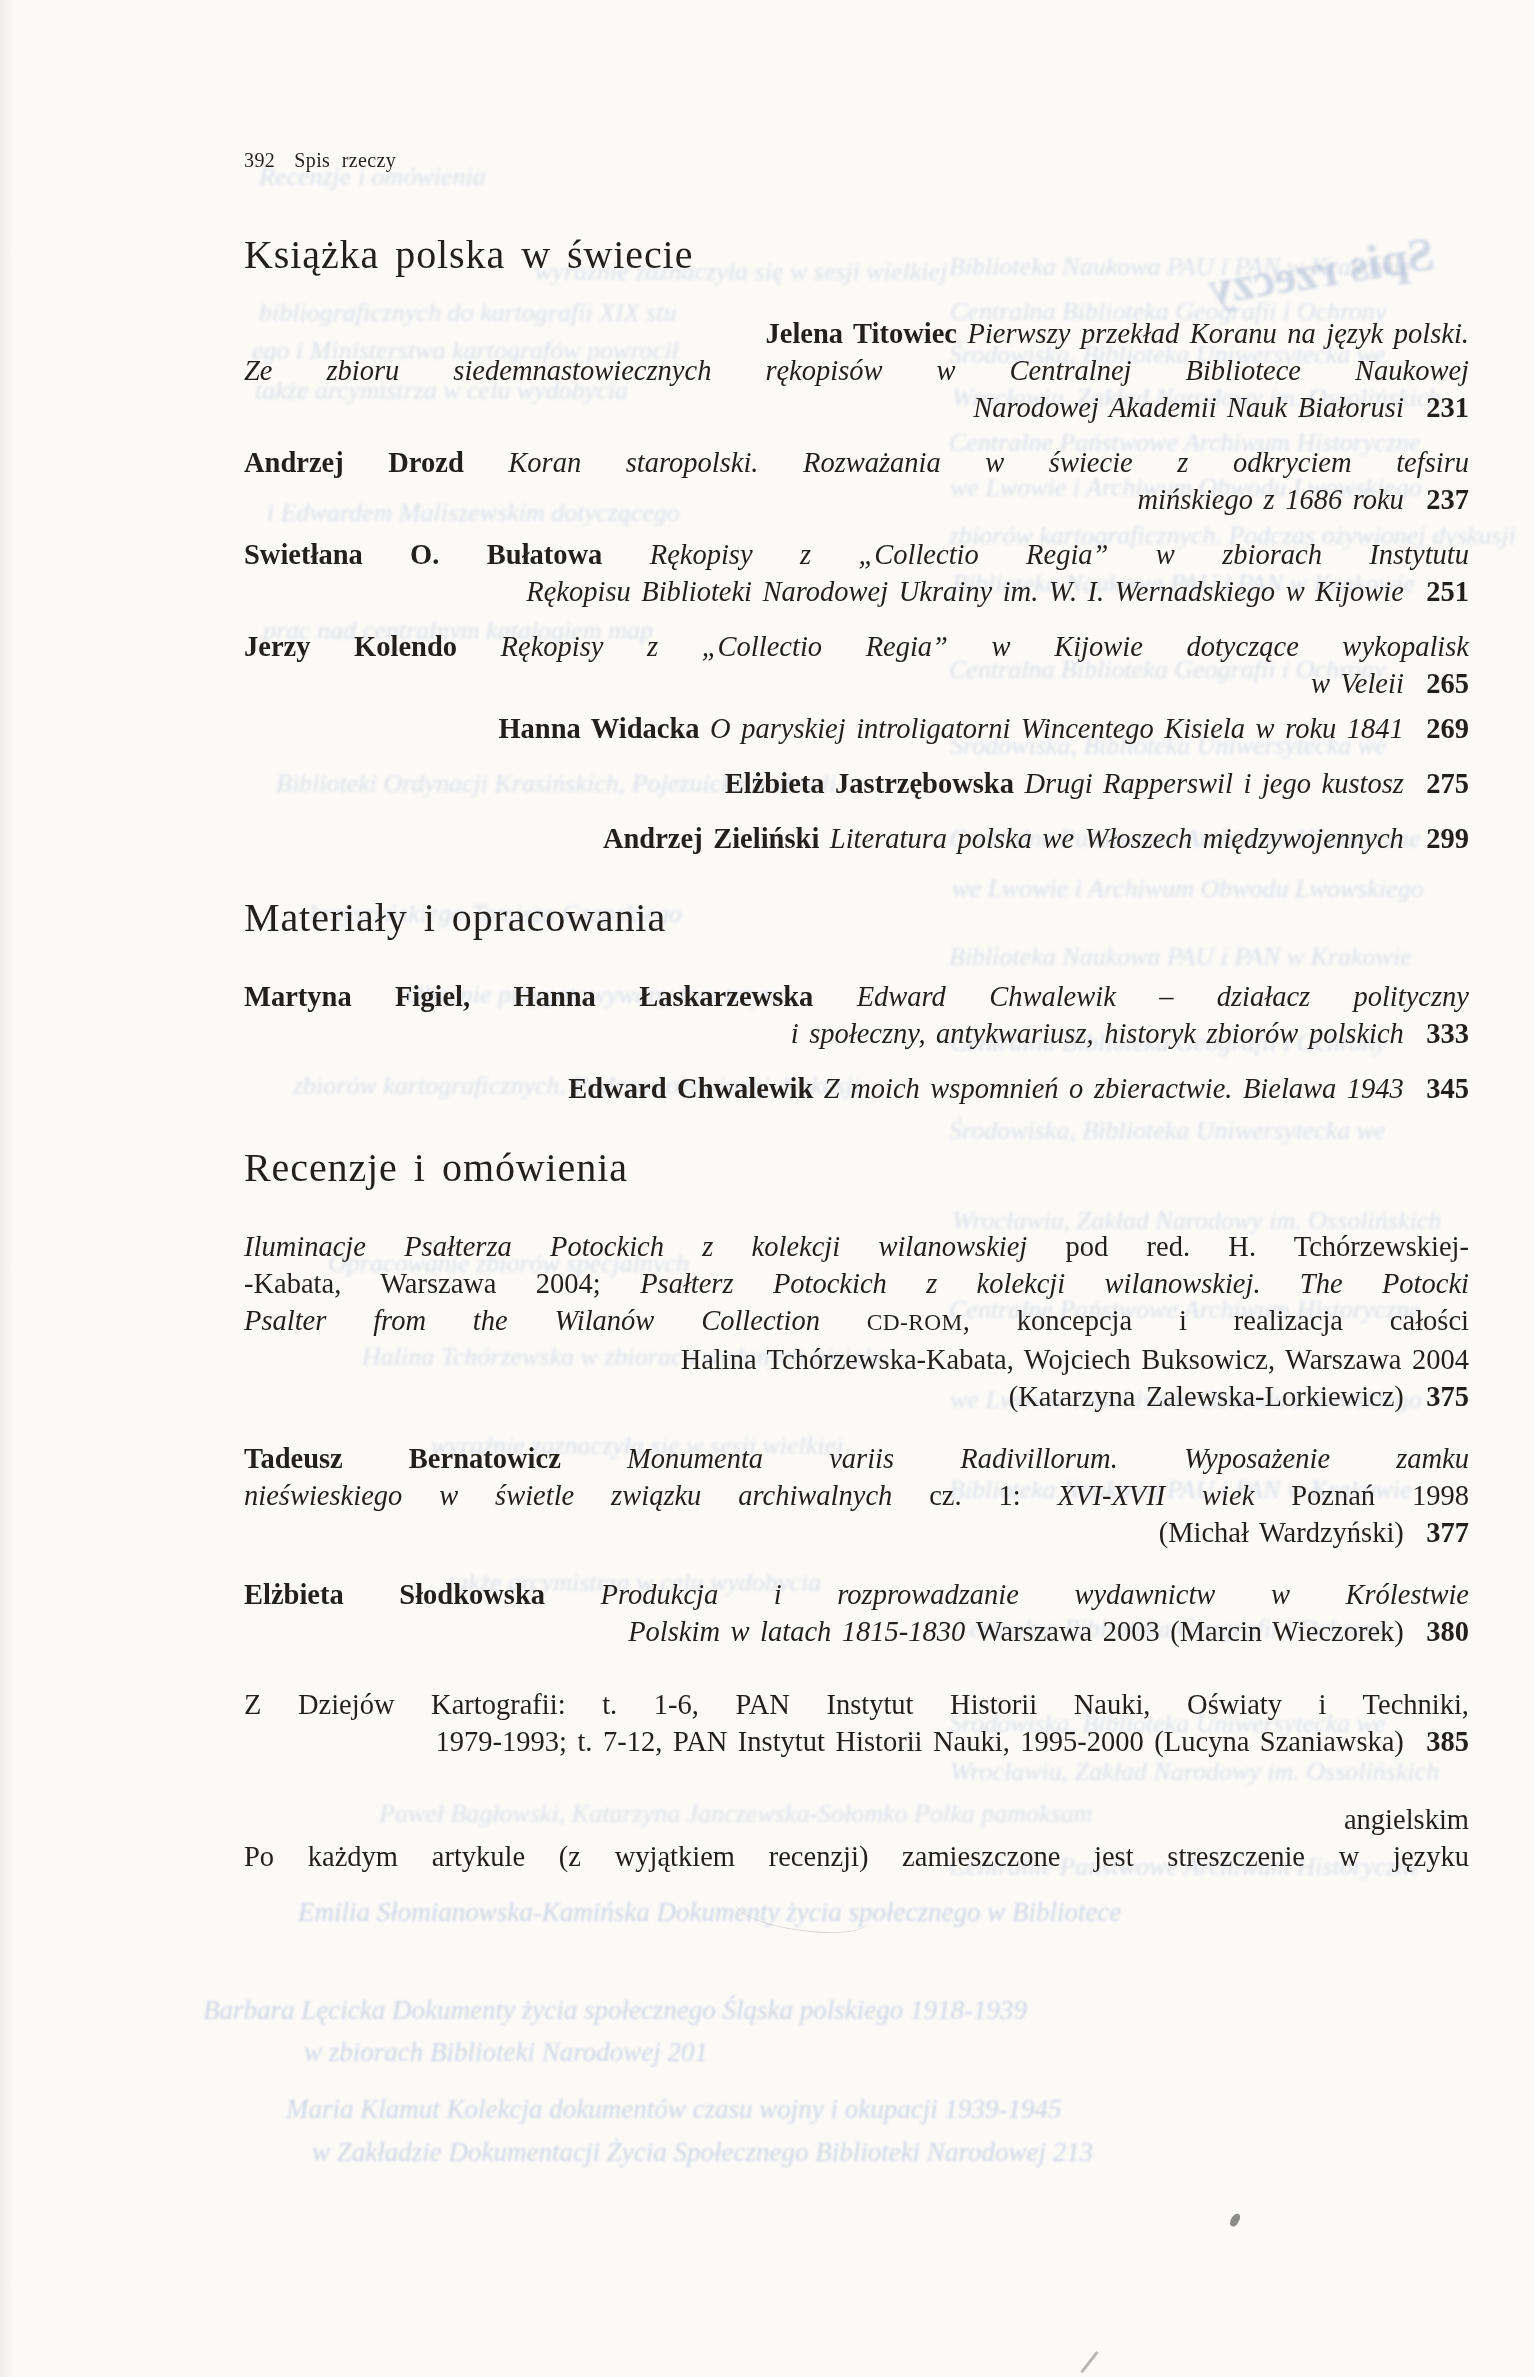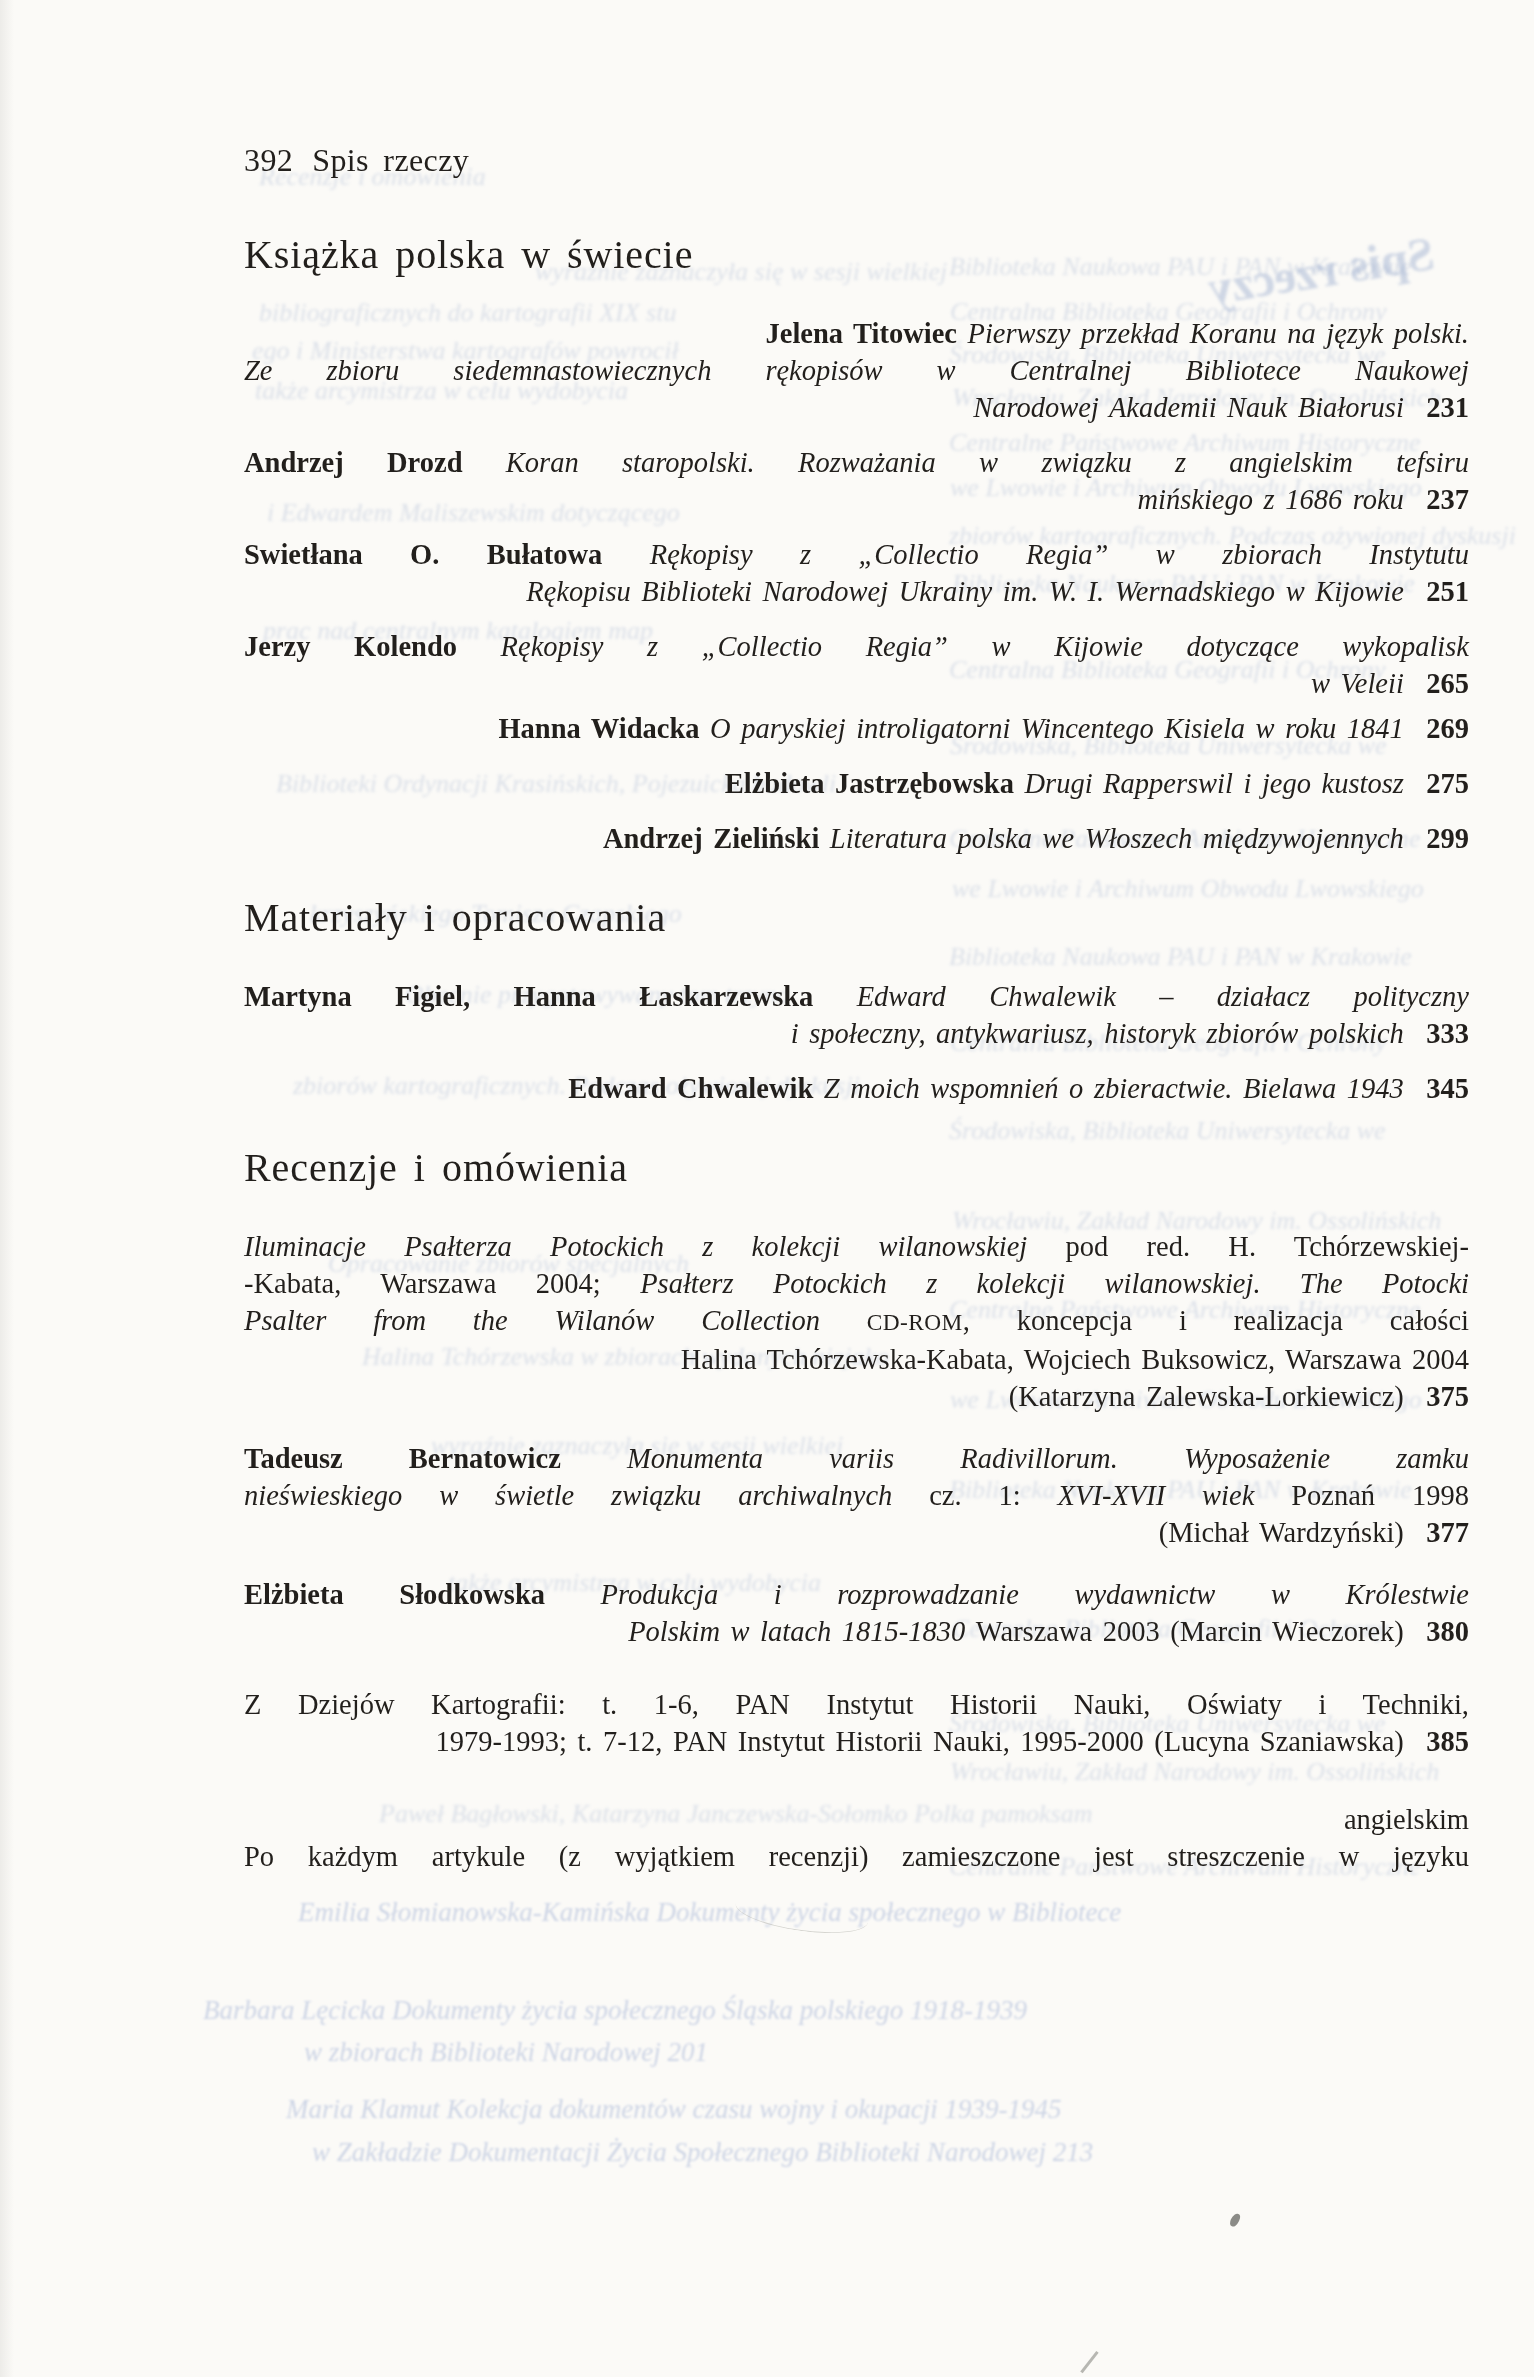--- a/index.html
+++ b/index.html
@@ -10,21 +10,21 @@
     overflow:hidden;
     font-family:"Liberation Serif","DejaVu Serif",serif;
     color:var(--ink,#221f1c);
   }
   .edge-left{position:absolute;left:0;top:0;width:14px;height:100%;
     background:linear-gradient(90deg,rgba(110,110,105,.10),rgba(110,110,105,0));}
   .content{
     position:absolute;left:244px;top:142px;width:1225px;
   }
   .running-head{
-    font-size:32px;line-height:37px;margin:0 0 55px 0;
+    font-size:20px;line-height:37px;margin:0 0 55px 0;
     word-spacing:6px;letter-spacing:0.4px;
   }
   .running-head .pgnum{margin-right:19px;}
   h2.section-heading{
     font-weight:normal;font-size:40px;line-height:41px;
     margin:0 0 40px 0;letter-spacing:0.9px;word-spacing:5.2px;
   }
   .toc-section{margin:0;}
   .toc-section + .toc-section{margin-top:40px;}
   .entry{margin:0 0 18px 0;font-size:28.5px;line-height:37px;word-spacing:3.4px;}
@@ -113,21 +113,21 @@
 
     <div id="toc-sections">
         <section class="toc-section">
           <h2 class="section-heading">Książka polska w świecie</h2>
           <div class="entry" style="margin-bottom: 18px;">
             <div class="line"><span class="run-b">Jelena Titowiec </span><span class="run-i">Pierwszy przekład Koranu na język polski.</span></div>
             <div class="line fill"><span class="run-i">Ze zbioru siedemnastowiecznych rękopisów w Centralnej Bibliotece Naukowej</span></div>
             <div class="line"><span class="run-i">Narodowej Akademii Nauk Białorusi</span><span class="pg">231</span></div>
           </div>
           <div class="entry" style="margin-bottom: 18px;">
-            <div class="line fill"><span class="run-b">Andrzej Drozd </span><span class="run-i">Koran staropolski. Rozważania w związku z angielskim tefsiru</span></div>
+            <div class="line fill"><span class="run-b">Andrzej Drozd </span><span class="run-i">Koran staropolski. Rozważania w świecie z odkryciem tefsiru</span></div>
             <div class="line"><span class="run-i">mińskiego z 1686 roku</span><span class="pg">237</span></div>
           </div>
           <div class="entry" style="margin-bottom: 18px;">
             <div class="line fill"><span class="run-b">Swietłana O. Bułatowa </span><span class="run-i">Rękopisy z „Collectio Regia” w zbiorach Instytutu</span></div>
             <div class="line"><span class="run-i">Rękopisu Biblioteki Narodowej Ukrainy im. W. I. Wernadskiego w Kijowie</span><span class="pg">251</span></div>
           </div>
           <div class="entry" style="margin-bottom: 8px;">
             <div class="line fill"><span class="run-b">Jerzy Kolendo </span><span class="run-i">Rękopisy z „Collectio Regia” w Kijowie dotyczące wykopalisk</span></div>
             <div class="line"><span class="run-i">w Veleii</span><span class="pg">265</span></div>
           </div>

